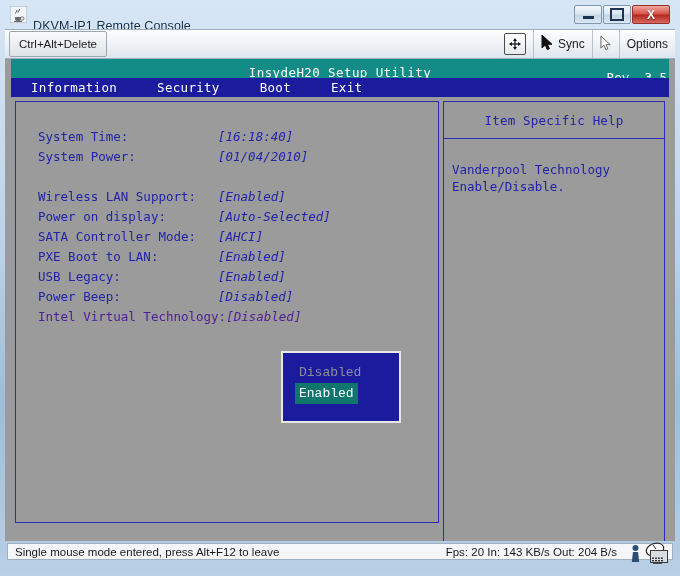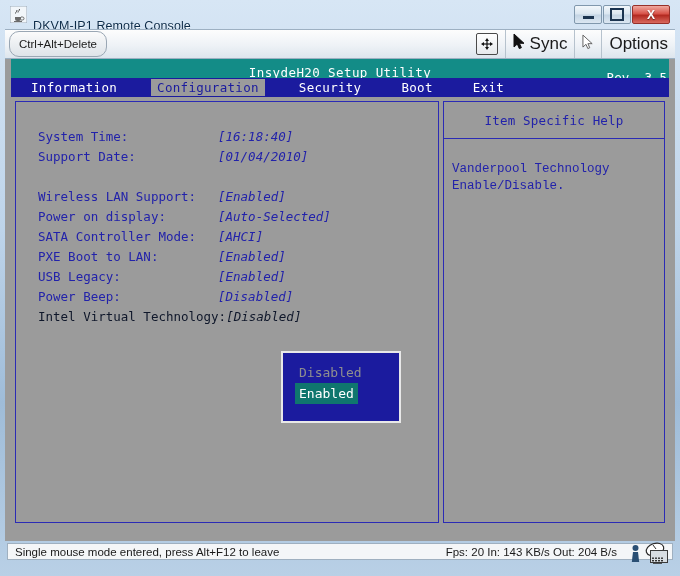--- a/index.html
+++ b/index.html
@@ -47,28 +47,28 @@
   .toolbar{
     position:absolute;left:5px;top:29px;width:670px;height:30px;
     background:linear-gradient(180deg,#fdfdfd 0%,#eef2f6 55%,#dde5ed 100%);
     border:1px solid #9db0c2;border-left:none;border-right:none;
     display:flex;align-items:center;box-sizing:border-box;
   }
   .cad-btn{
     margin-left:4px;height:24px;padding:0 9px;
     display:flex;align-items:center;
     background:linear-gradient(180deg,#fbfbfb 0%,#eceff2 50%,#dfe4e9 100%);
-    border:1px solid #9aa7b4;border-radius:10px;
+    border:1px solid #9aa7b4;border-radius:2px;
     font-size:11.5px;color:#1a1a1a;white-space:nowrap;
   }
   .tb-spacer{flex:1;}
   .tb-sep{width:1px;height:28px;background:#b6c2cd;}
   .tb-item{
     height:30px;display:flex;align-items:center;gap:4px;padding:0 7px;
-    font-size:17px;color:#1a1a1a;white-space:nowrap;
+    font-size:12px;color:#1a1a1a;white-space:nowrap;
   }
   .scale-icon{
     width:20px;height:20px;border:1px solid #4a4a4a;border-radius:2px;
     background:linear-gradient(180deg,#fff,#e6e9ec);
     display:flex;align-items:center;justify-content:center;
   }
 
   
   .bios{
     position:absolute;left:5px;top:59px;width:670px;height:482px;
@@ -95,43 +95,44 @@
     white-space:nowrap;
   }
   .menu-item.active{background:#9b9b9b;color:#1b1b9e;}
 
   .panels{position:absolute;left:6px;top:42px;width:658px;height:430px;}
   .panel-left{
     position:absolute;left:4px;top:0;width:424px;height:422px;
     border:1.5px solid #2b2bb5;box-sizing:border-box;
   }
   .panel-right{
-    position:absolute;left:432px;top:0;width:222px;height:422px;
+    position:absolute;left:432px;top:0;width:222px;height:475px;
     border:1.5px solid #2b2bb5;box-sizing:border-box;
   }
   .help-title{
     height:36px;display:flex;align-items:center;justify-content:center;
     color:#2222aa;font-size:12.5px;border-bottom:1.5px solid #2b2bb5;
     letter-spacing:.2px;
   }
-  .help-body{padding:22px 8px 0 8px;font-family:Liberation Mono, monospace;}
+  .help-body{padding:22px 8px 0 8px;}
   .help-line{color:#2222aa;font-size:12.5px;line-height:17px;white-space:nowrap;}
 
   .rows{position:absolute;left:22px;top:22px;}
   .row{height:20px;display:flex;align-items:flex-end;white-space:nowrap;}
   .row .lbl{width:180px;color:#2222aa;font-size:12.5px;}
   .row .val{color:#2222aa;font-size:12.5px;font-style:italic;}
-  .row.sel .lbl,.row.sel .val{color:#0f172a;margin-top:31px;}
+  .row.sel .lbl,.row.sel .val{color:#4c1d95;margin-top:31px;}
   .row.spacer{height:20px;}
 
   
   .popup{
     position:absolute;left:265px;top:249px;width:120px;height:72px;
     background:#1b1b9e;border:2px solid #e8e8e8;box-sizing:border-box;
     padding:9px 0 0 12px;
+    font-family:Liberation Mono, monospace;
   }
   .popt{font-size:13px;line-height:21px;color:#8f8f8f;display:inline-block;padding:0 4px;}
   .popt.sel{background:#0f766e;color:#ffffff;}
 
   
   .statusbar{
     position:absolute;left:7px;top:543px;width:666px;height:17px;
     background:#f4f6f8;border:1px solid #9fb0c0;box-sizing:border-box;
     display:flex;align-items:center;
   }
@@ -212,36 +213,35 @@
     </div>
   </div>
 
   <div class="bios">
 
     <div class="bios-title">InsydeH20 Setup Utility</div>
     <div class="bios-rev">Rev. 3.5</div>
 
     <div class="menubar" id="menu-root">
         <div class="menu-item">Information</div>
-        <div class="menu-item active">Configuration</div>
         <div class="menu-item">Security</div>
         <div class="menu-item">Boot</div>
         <div class="menu-item">Exit</div>
       </div>
 
     <div class="panels">
 
       <div class="panel-left">
         <div class="rows" id="rows-root">
             <div class="row">
               <span class="lbl">System Time:</span>
               <span class="val">[16:18:40]</span>
             </div>
             <div class="row">
-              <span class="lbl">Support Date:</span>
+              <span class="lbl">System Power:</span>
               <span class="val">[01/04/2010]</span>
             </div>
             <div class="row spacer"></div>
             <div class="row">
               <span class="lbl">Wireless LAN Support:</span>
               <span class="val">[Enabled]</span>
             </div>
             <div class="row">
               <span class="lbl">Power on display:</span>
               <span class="val">[Auto-Selected]</span>

